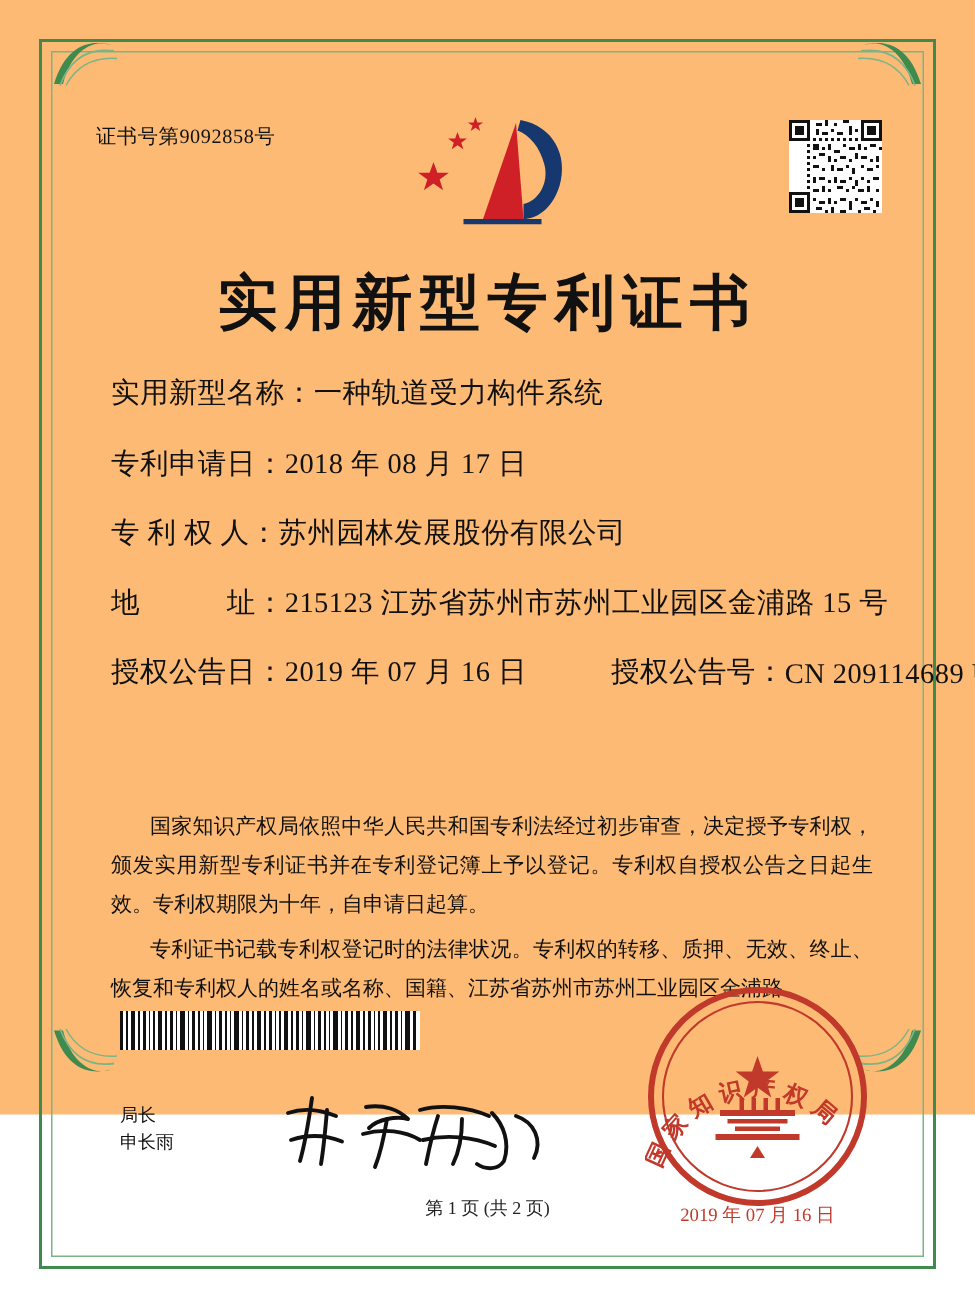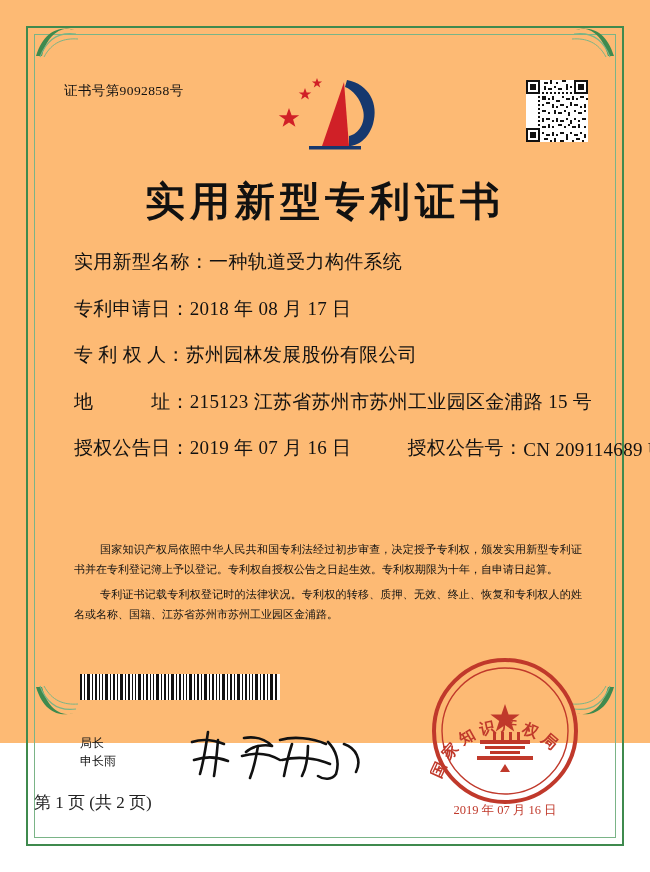--- a/index.html
+++ b/index.html
@@ -136,21 +136,21 @@
     display: flex;
     align-items: flex-end;
   }
 
   
   .paras {
     position: absolute;
     left: 40px;
     top: 505px;
     width: 508px;
-    font-size: 11px;
+    font-size: 14px;
     line-height: 1.85;
     color: #111;
     text-align: justify;
   }
   .paras p {
     margin: 0 0 4px 0;
     text-indent: 26px;
   }
 
   
@@ -195,21 +195,22 @@
     text-align: center;
     font-size: 12.5px;
     color: #c0392b;
   }
 
   .page-num {
     position: absolute;
     left: 0;
     right: 0;
     bottom: 24px;
-    font-size: 17px;
+    text-align: center;
+    font-size: 12px;
     color: #222;
   }
 </style>
 </head>
 <body>
 
 <div class="certificate">
 
   <div class="border-outer"></div>
   <div class="border-inner"></div>

